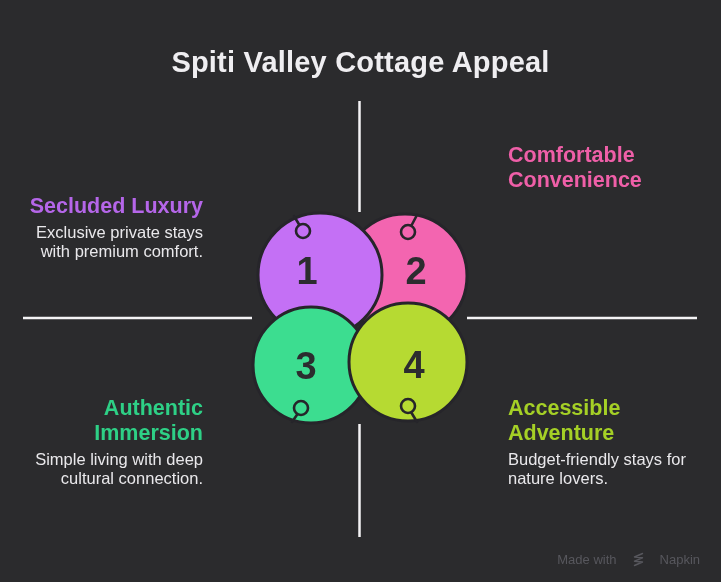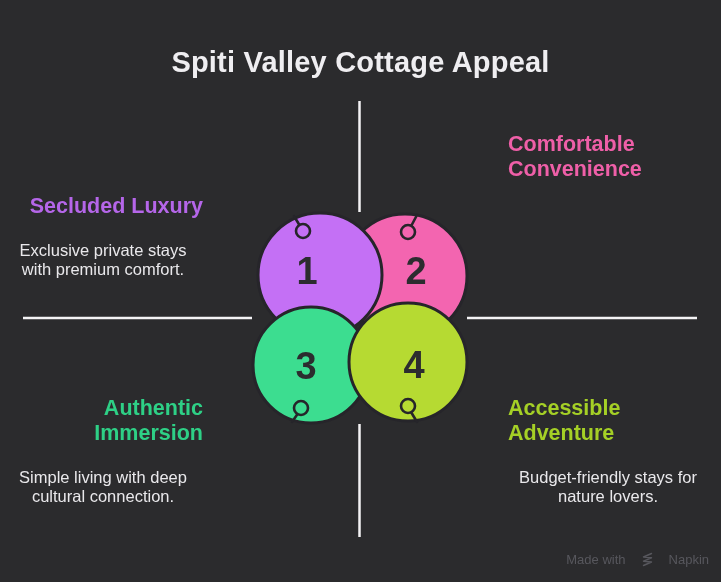--- a/index.html
+++ b/index.html
@@ -19,32 +19,31 @@
   }
   .diagram-svg{position:absolute;top:0;left:0;}
   .quad{position:absolute;width:200px;}
   .quad.left{right:518px;text-align:right;}
   .quad.right{left:508px;text-align:left;}
   .q-head{
     font-size:21.5px;line-height:25px;font-weight:bold;
     white-space:pre-line;
   }
   .q-body{
-    margin-top:22px;
+    margin-top:4px;
     font-size:16.5px;line-height:19px;
     color:#e9e8eb;
     white-space:pre-line;
-    text-align:center;
   }
   .q-tl{top:155px;}
-  .q-tr{top:132px;}
+  .q-tr{top:143px;}
   .q-bl{top:396px;}
   .q-br{top:396px;}
   .watermark{
-    position:absolute;right:12px;top:552px;
+    position:absolute;right:21px;top:552px;
     display:flex;align-items:center;gap:14px;
     font-size:13px;color:#57575d;
   }
   .watermark .brand{font-weight:normal;}
   .circle-number{
     font-family:"Liberation Sans", sans-serif;
     font-size:38px;font-weight:bold;
     fill:#2c2c2f;
   }
 </style>

